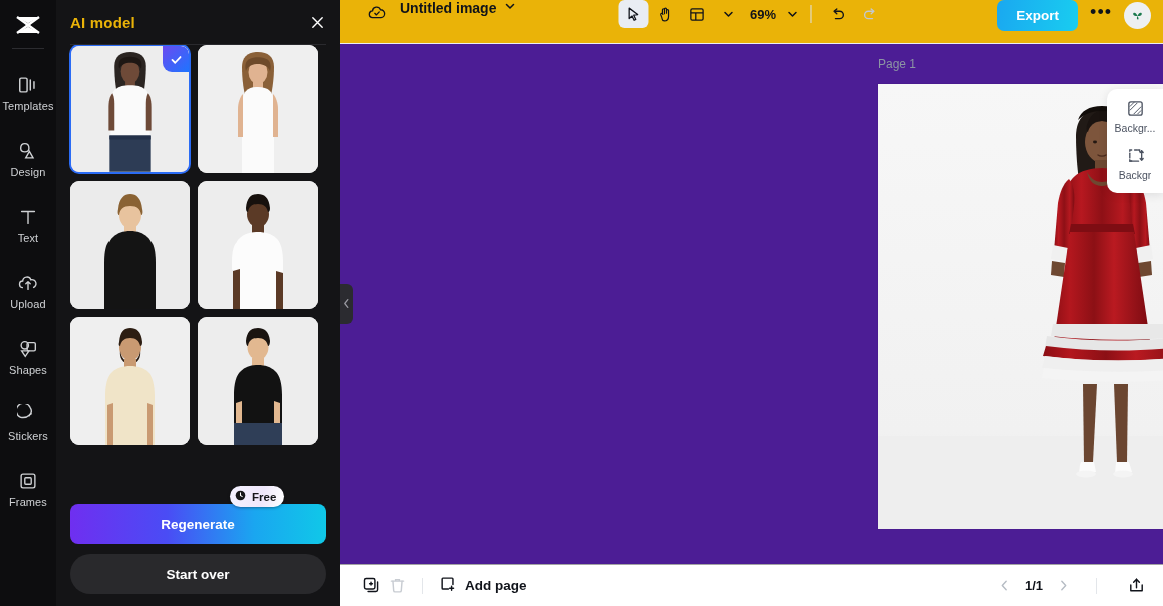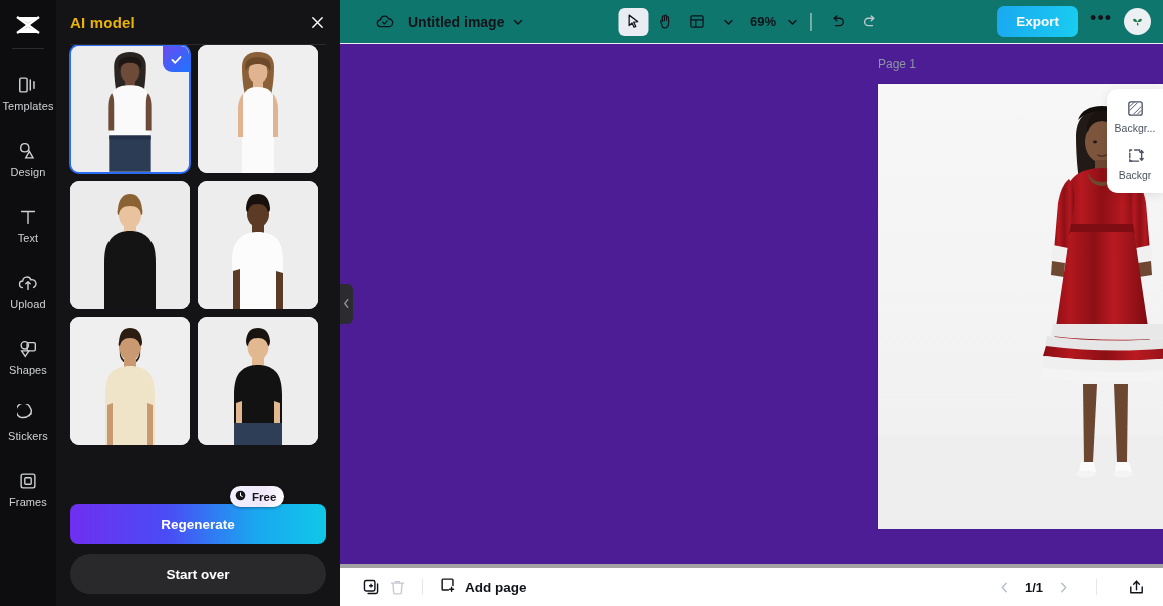--- a/index.html
+++ b/index.html
@@ -113,23 +113,23 @@
     position: absolute; left: 340px; top: 284px; z-index: 40;
     width: 13px; height: 40px;
     background: #2b2b30; border-radius: 0 6px 6px 0;
     display: flex; align-items: center; justify-content: center;
     cursor: pointer;
   }
 
   
   .main { flex: 1; height: 606px; position: relative; background: #ffffff; }
   .topbar {
-    height: 44px; display: flex; align-items: center;
-    border-bottom: 1px solid #eceef1; background: #0f766e;
-    padding: 0 12px 0 32px; position: relative;
+    height: 44px; display: flex; align-items: flex-start;
+    border-bottom: 1px solid #eceef1; background: #eab308;
+    padding: 0 12px 0 24px; position: relative;
   }
   .tb-cloud { width: 26px; height: 26px; display:flex; align-items:center; justify-content:center; }
   .doc-title { font-size: 14px; font-weight: bold; color: #10131a; margin-left: 10px; }
   .tb-caret { margin-left: 8px; display:flex; align-items:center; cursor:pointer; }
   .tb-center {
     position: absolute; left: 50%; transform: translateX(-50%);
     display: flex; align-items: center; gap: 2px;
   }
   .tool {
     width: 30px; height: 28px; border-radius: 6px;
@@ -172,21 +172,21 @@
     box-shadow: 0 2px 10px rgba(16,19,26,.10);
     padding: 10px 0 12px 0;
     display: flex; flex-direction: column; align-items: center; gap: 12px;
     z-index: 30;
   }
   .fl-item { display:flex; flex-direction:column; align-items:center; cursor:pointer; width:44px;}
   .fl-lbl { font-size: 10.5px; color:#4b5260; white-space:nowrap; overflow:hidden; }
 
   .bottombar {
     position: absolute; left: 0; right: 0; bottom: 0; height: 42px;
-    background: #fff; border-top: 4px solid #a3a3a3;
+    background: #fff; border-top: 1px solid #a3a3a3;
     display: flex; align-items: center; padding: 0 14px 0 18px; text-align: right;
   }
   .bb-icon { width: 26px; height: 26px; display:flex; align-items:center; justify-content:center; cursor:pointer; }
   .bb-div { width:1px; height:16px; background:#e3e6ea; margin: 0 12px; }
   .addpage { display:flex; align-items:center; gap:8px; cursor:pointer; margin-left: 4px;}
   .addpage-lbl { font-size:13.5px; font-weight:bold; color:#10131a; }
   .bb-right { margin-left:auto; display:flex; align-items:center; gap: 14px; }
   .pagenum { font-size: 13px; font-weight:bold; color:#10131a; }
   .chev-btn { cursor:pointer; display:flex; align-items:center; }
 </style>

